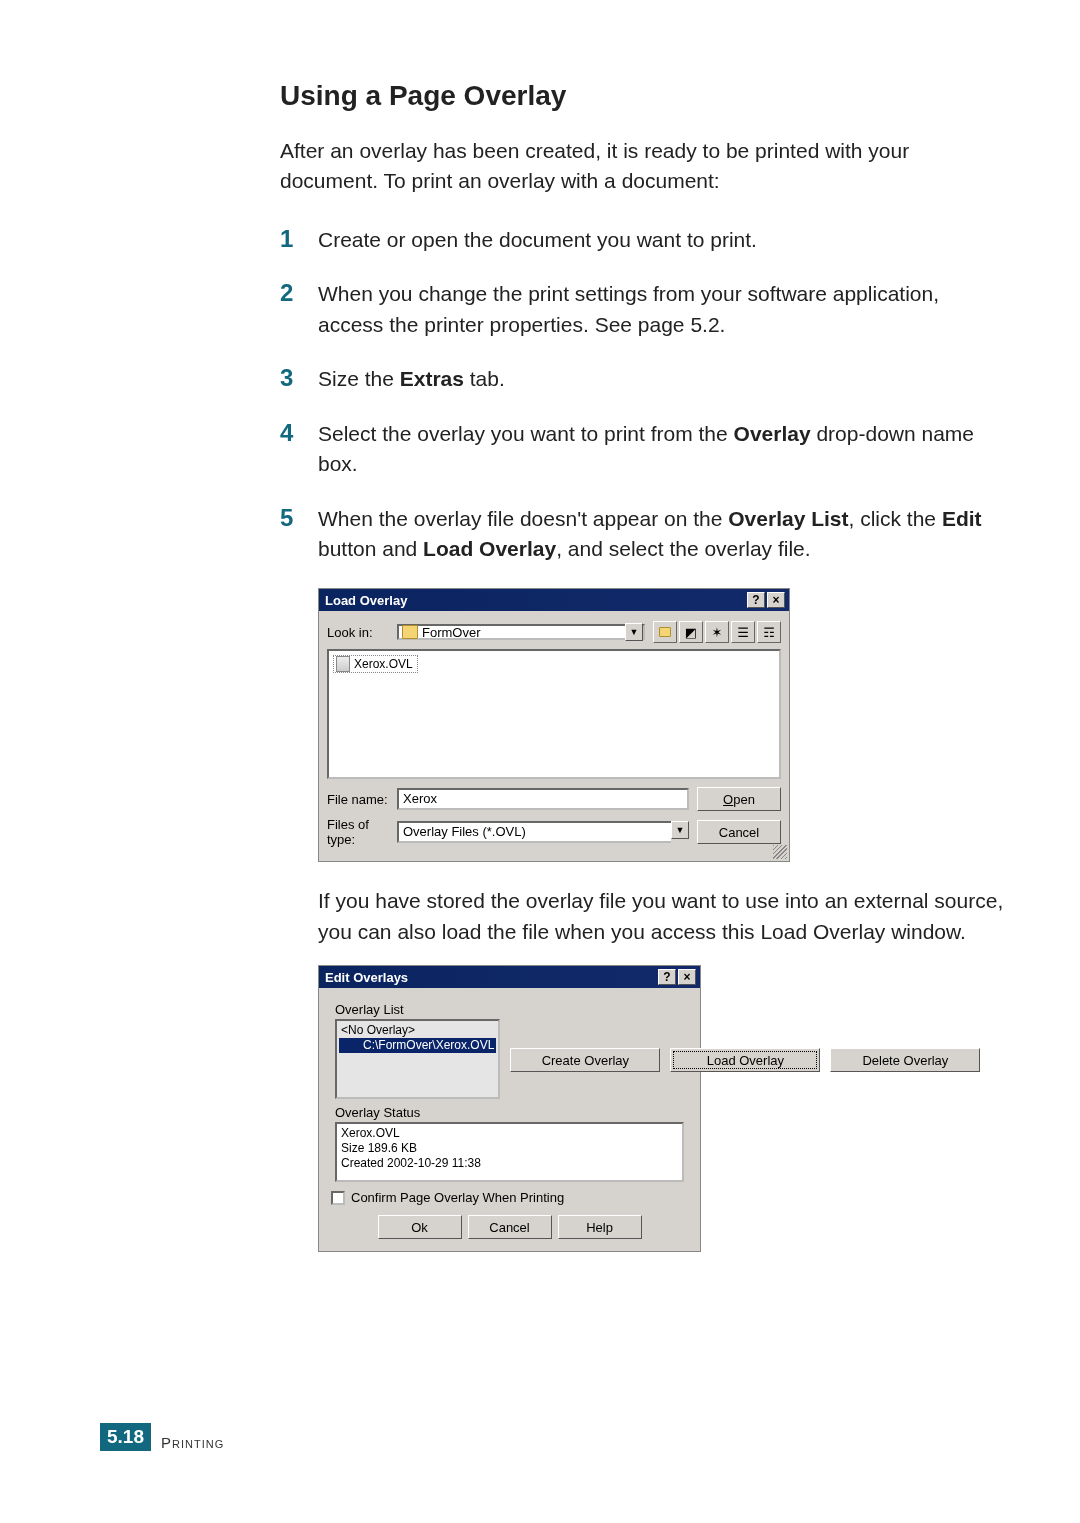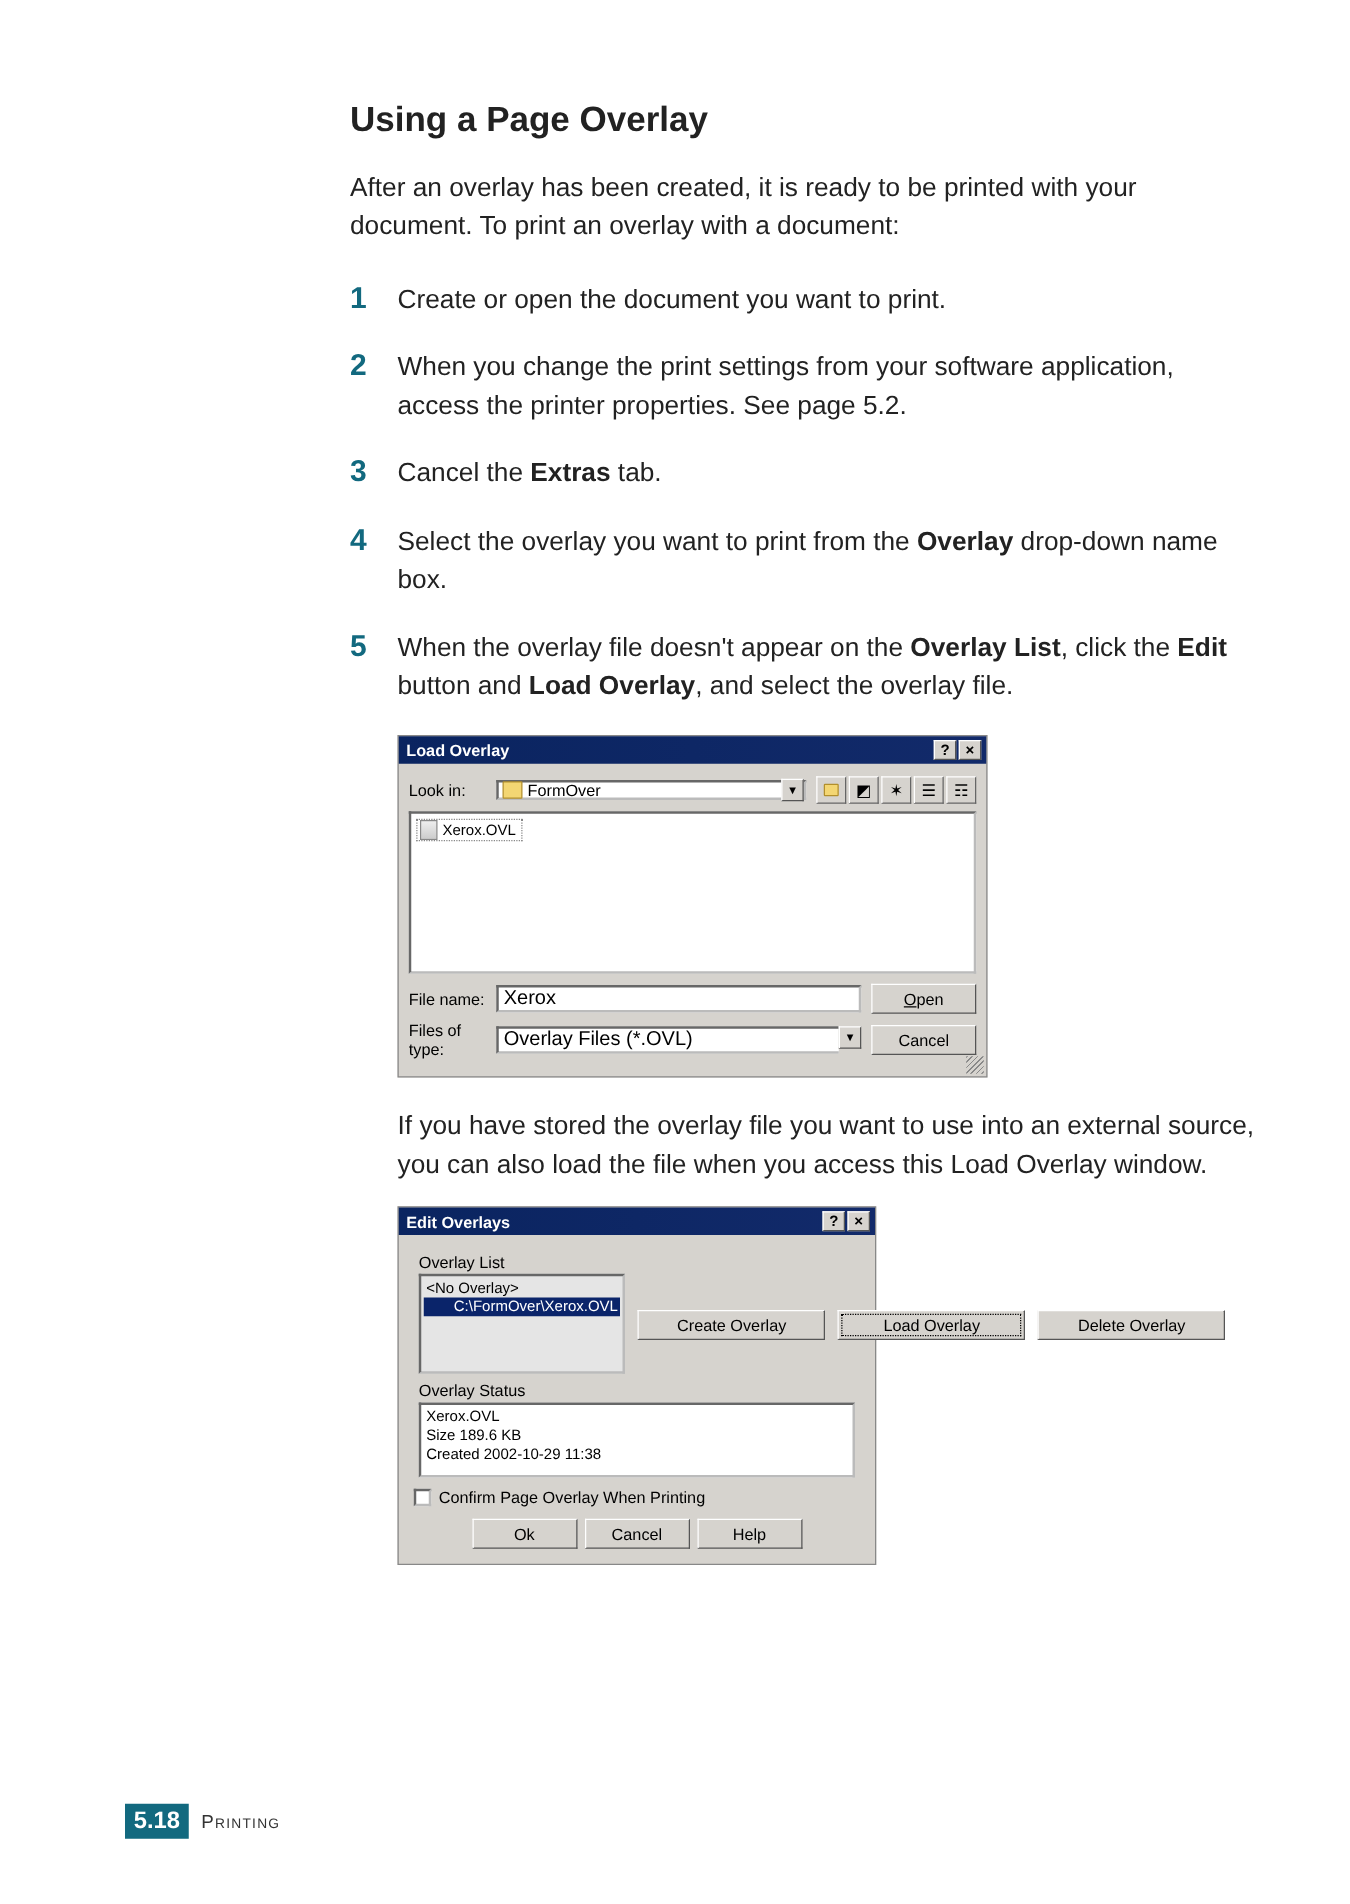--- a/index.html
+++ b/index.html
@@ -133,21 +133,21 @@
   .btn {
     width: 84px; height: 24px;
     background: #d6d3ce;
     border: 1px solid #fff; border-right-color:#555; border-bottom-color:#555;
     font-size: 13px;
     text-align: center;
     padding: 0;
   }
   .input {
     flex: 1; height: 22px; background: #fff; border: 2px inset #bbb;
-    padding: 0 4px; font-size: 16px; line-height: 18px;
+    padding: 0 4px; font-size: 13px; line-height: 18px;
   }
   .combo { display:flex; }
   .combo .input { border-right: none; }
   .resize {
     position: absolute; right: 2px; bottom: 2px;
     width: 14px; height: 14px;
     background: repeating-linear-gradient(135deg, #888 0 1px, transparent 1px 3px);
   }
 
   
@@ -175,22 +175,22 @@
     width: 14px; height: 14px; background:#fff; border: 2px inset #bbb;
   }
   .btn-row { display:flex; justify-content:center; gap:6px; margin: 0 0 8px 0; }
   .btn.wide { width: 150px; }
   .btn.focus { outline: 1px dotted #000; outline-offset: -4px; }
 
   
   .footer {
     position: absolute;
     left: 100px;
-    bottom: 52px;
-    display: flex; align-items: center; gap: 10px;
+    bottom: 72px;
+    display: flex; align-items: flex-end; gap: 10px;
   }
   .pagenum {
     background: #12697f; color: #fff; font-weight: bold; font-size: 19px;
     padding: 3px 7px;
   }
   .pagenum .dot { color: #fff; }
   .sect {
     font-size: 15px; letter-spacing: 1px; font-variant: small-caps; color: #333;
   }
 </style>
@@ -207,21 +207,21 @@
   </div>
 
   <div class="step">
     <div class="step-num">2</div>
     <div class="step-body">When you change the print settings from your software application, access the printer properties. See page 5.2.</div>
   </div>
 
   <div class="step">
     <div class="step-num">3</div>
     <div class="step-body">
-      <span>Cancel the </span><b>Extras</b><span> tab.</span>
+      <span>Size the </span><b>Extras</b><span> tab.</span>
     </div>
   </div>
 
   <div class="step">
     <div class="step-num">4</div>
     <div class="step-body">
       <span>Select the overlay you want to print from the </span><b>Overlay</b><span> drop-down name box.</span>
     </div>
   </div>
 

